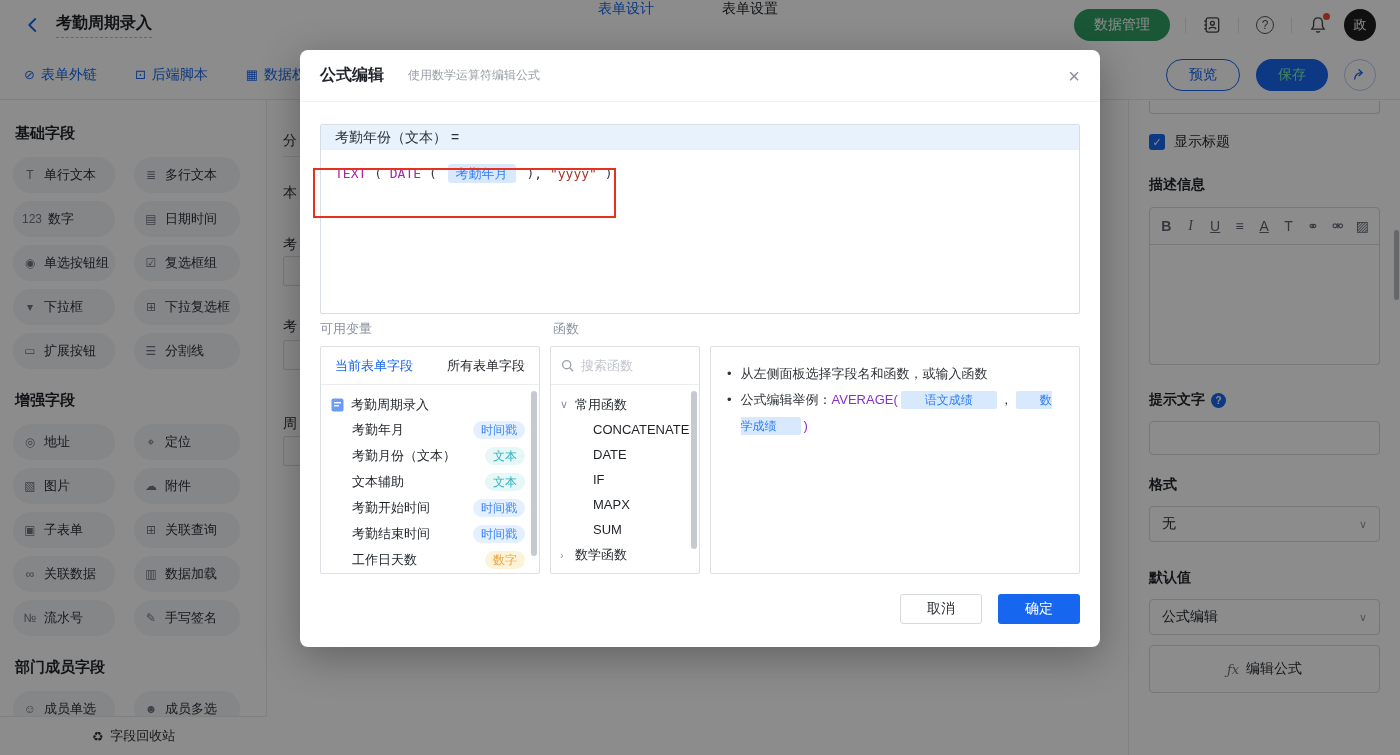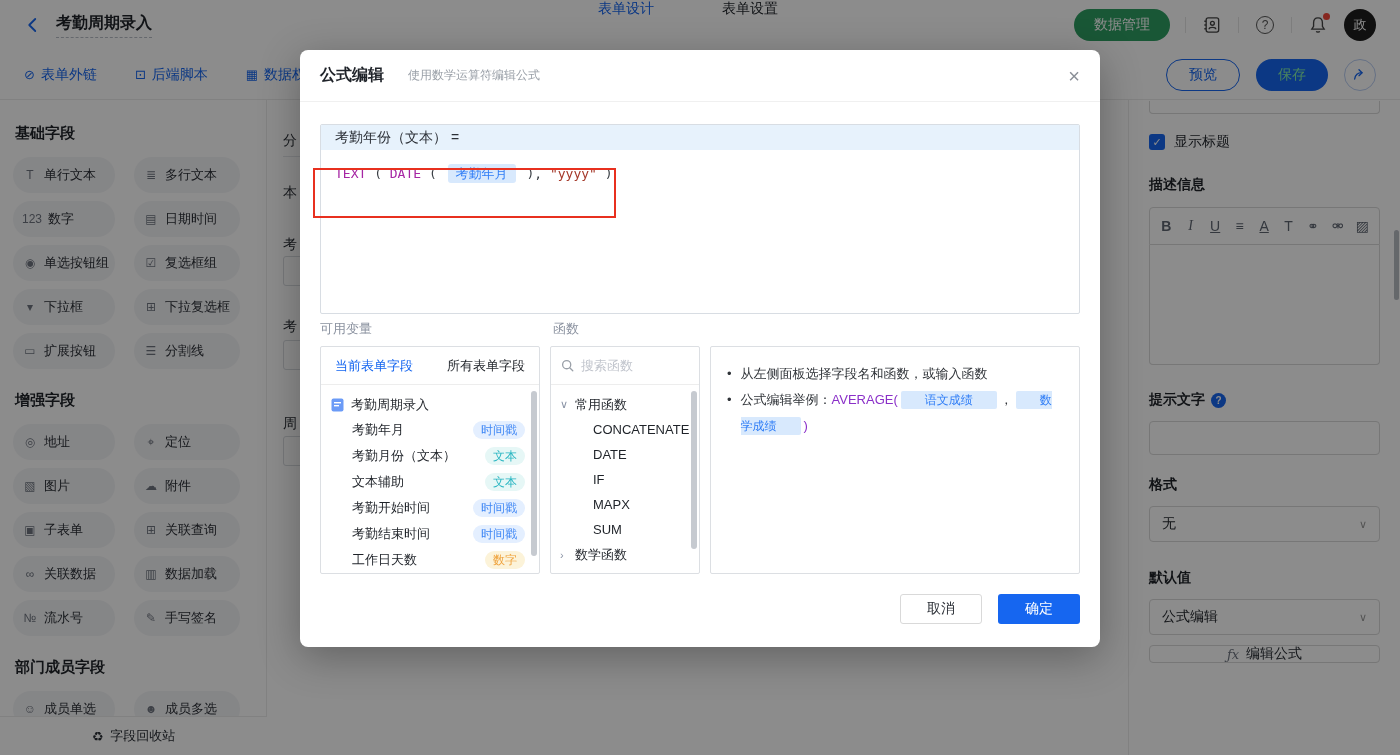--- a/index.html
+++ b/index.html
@@ -60,21 +60,21 @@
   .checkbox.checked::after { content:"✓"; position:absolute; inset:0; color:#fff; font-size:11px; display:flex; align-items:center; justify-content:center; }
   .rp-label { font-weight:bold; font-size:14px; display:flex; align-items:center; gap:6px; }
   .qmark { width:15px; height:15px; border-radius:50%; background:var(--primary,#1666f0); color:#fff; font-size:10px; display:flex; align-items:center; justify-content:center; }
   .rich-toolbar { margin-top:13px; height:38px; border:1px solid #d9d9d9; border-radius:4px 4px 0 0; display:flex; align-items:center; padding:0 10px; gap:12px; color:#5f6672; font-size:14px; }
   .rt-icon { cursor:pointer; width:16px; text-align:center; }
   .rt-b { font-weight:bold; } .rt-i { font-style:italic; font-family:"Liberation Serif",serif; } .rt-u { text-decoration:underline; } .rt-a { text-decoration:underline; }
   .rich-body { height:120px; border:1px solid #d9d9d9; border-top:none; border-radius:0 0 4px 4px; }
   .rp-input { margin-top:12px; height:34px; border:1px solid #d9d9d9; border-radius:4px; background:#fff; width:100%; }
   .rp-select { margin-top:12px; height:36px; border:1px solid #d9d9d9; border-radius:4px; display:flex; align-items:center; justify-content:space-between; padding:0 12px; cursor:pointer; }
   .chev { color:#999; font-size:11px; }
-  .fx-btn { margin-top:10px; height:18px; border:1px solid #d9d9d9; border-radius:4px; display:flex; align-items:center; justify-content:center; gap:7px; color:#2b2f36; cursor:pointer; }
+  .fx-btn { margin-top:10px; height:48px; border:1px solid #d9d9d9; border-radius:4px; display:flex; align-items:center; justify-content:center; gap:7px; color:#2b2f36; cursor:pointer; }
   .fx-glyph { color:#6f7580; font-style:italic; font-family:"DejaVu Serif",serif; font-size:13px; }
   .rp-scrollthumb { position:absolute; right:1px; top:130px; width:5px; height:70px; background:#b9bdc4; border-radius:3px; }
 
   
   .overlay { position:absolute; inset:0; background:rgba(0,0,0,0.45); z-index:40; }
   .modal { position:absolute; left:300px; top:50px; width:800px; height:597px; background:#fff; border-radius:8px; z-index:50; box-shadow:0 10px 40px rgba(0,0,0,0.3); }
   .modal-header { height:52px; display:flex; align-items:center; padding:0 20px; border-bottom:1px solid #f0f0f0; }
   .modal-title { font-size:16px; font-weight:bold; }
   .modal-sub { font-size:12px; color:#9aa0a8; margin-left:24px; }
   .modal-close { margin-left:auto; color:#8a8f97; font-size:20px; cursor:pointer; line-height:1; }

